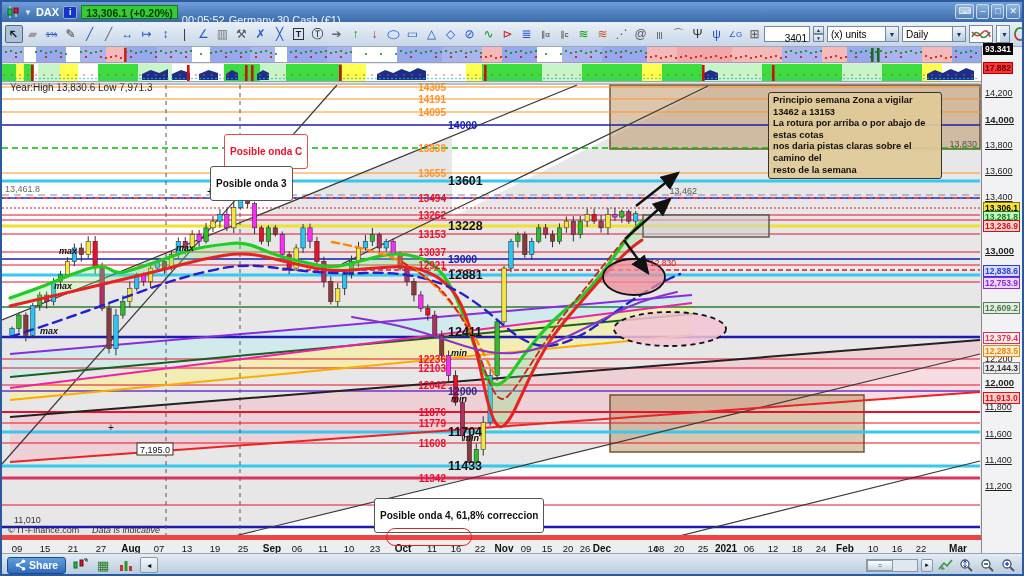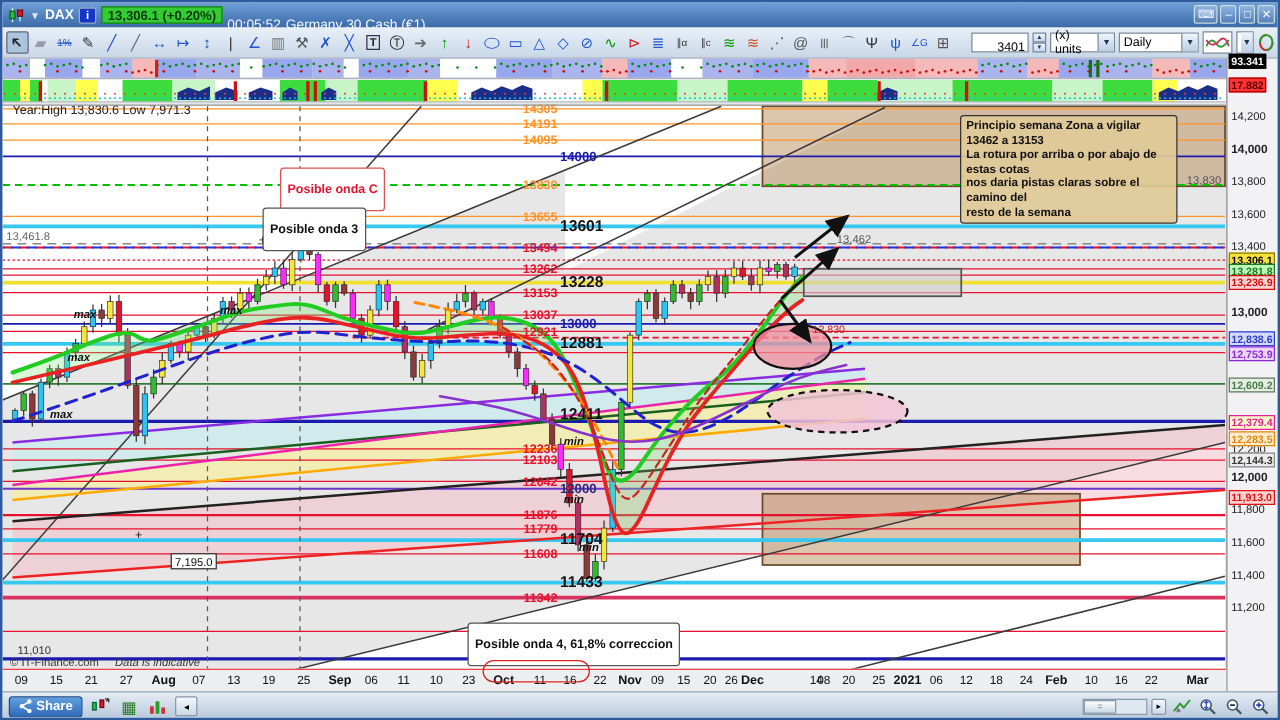--- a/index.html
+++ b/index.html
@@ -43,26 +43,26 @@
     align-items:center;justify-content:center;}
   
   .strip{position:absolute;left:0;width:979px;overflow:hidden;border-bottom:1px solid #98a4b0;}
   #strip1{top:45px;height:16px;background:#dde;}
   #strip2{top:62px;height:18px;background:#fff;}
   
   #chart{position:absolute;left:0;top:80px;width:979px;height:453px;}
   
   .raxis{position:absolute;left:979px;top:45px;width:41px;height:506px;background:#f2f2f4;
     border-left:1px solid #888;font-size:9px;}
-  .rtick{position:absolute;left:3px;color:#222;}
+  .rtick{position:absolute;left:3px;color:#222;text-decoration:underline;}
   .rtick.b{font-weight:bold;font-size:9.5px;}
   .rtag{position:absolute;left:1px;padding:0 1px;font-weight:bold;font-size:8.5px;border:1px solid;white-space:nowrap;}
   
   .xaxis{position:absolute;left:0;top:533px;width:979px;height:18px;background:#eceef0;
-    border-top:1px solid #ef4444;font-size:9.5px;color:#111;text-align:center;}
+    border-top:5px solid #ef4444;font-size:9.5px;color:#111;text-align:center;}
   .xt{position:absolute;top:3px;transform:translateX(-50%);}
   .xt.b{font-weight:bold;font-size:10px;}
   
   .bottombar{position:absolute;left:0;top:551px;width:1020px;height:23px;
     background:linear-gradient(#e4ecf4,#b6c8da);border-top:1px solid #98a4b0;
     display:flex;align-items:center;gap:5px;padding:0 5px;}
   .share-btn{height:17px;background:linear-gradient(#5fa0e0,#2f6ab8);border:1px solid #1c4a8a;
     border-radius:3px;color:#fff;font-size:10.5px;font-weight:bold;display:inline-flex;
     align-items:center;gap:3px;padding:0 7px;}
   .bicon{width:18px;height:16px;display:inline-flex;align-items:center;justify-content:center;font-size:11px;}
@@ -232,21 +232,21 @@
         <span class="ti">
           <span style="color: rgb(85, 85, 85);">⊞</span>
         </span>
       </span>
     <span class="tb-right">
       <span class="num-input">3401</span>
       <span class="spin">
           <span>▲</span>
           <span>▼</span>
         </span>
-      <span class="sel-box" style="width:52px">
+      <span class="sel-box" style="width:72px">
         <span>(x) units</span>
           <span class="dd">▼</span>
       </span>
       <span class="sel-box" style="width:64px">
         <span>Daily</span>
           <span class="dd">▼</span>
       </span>
       <span class="charttype-btn">
         <svg width="20" height="14" viewBox="0 0 20 14">
           <path d="M1,10 Q5,2 9,8 T19,5" fill="none" stroke="#2a9a2a" stroke-width="1.5"></path>

